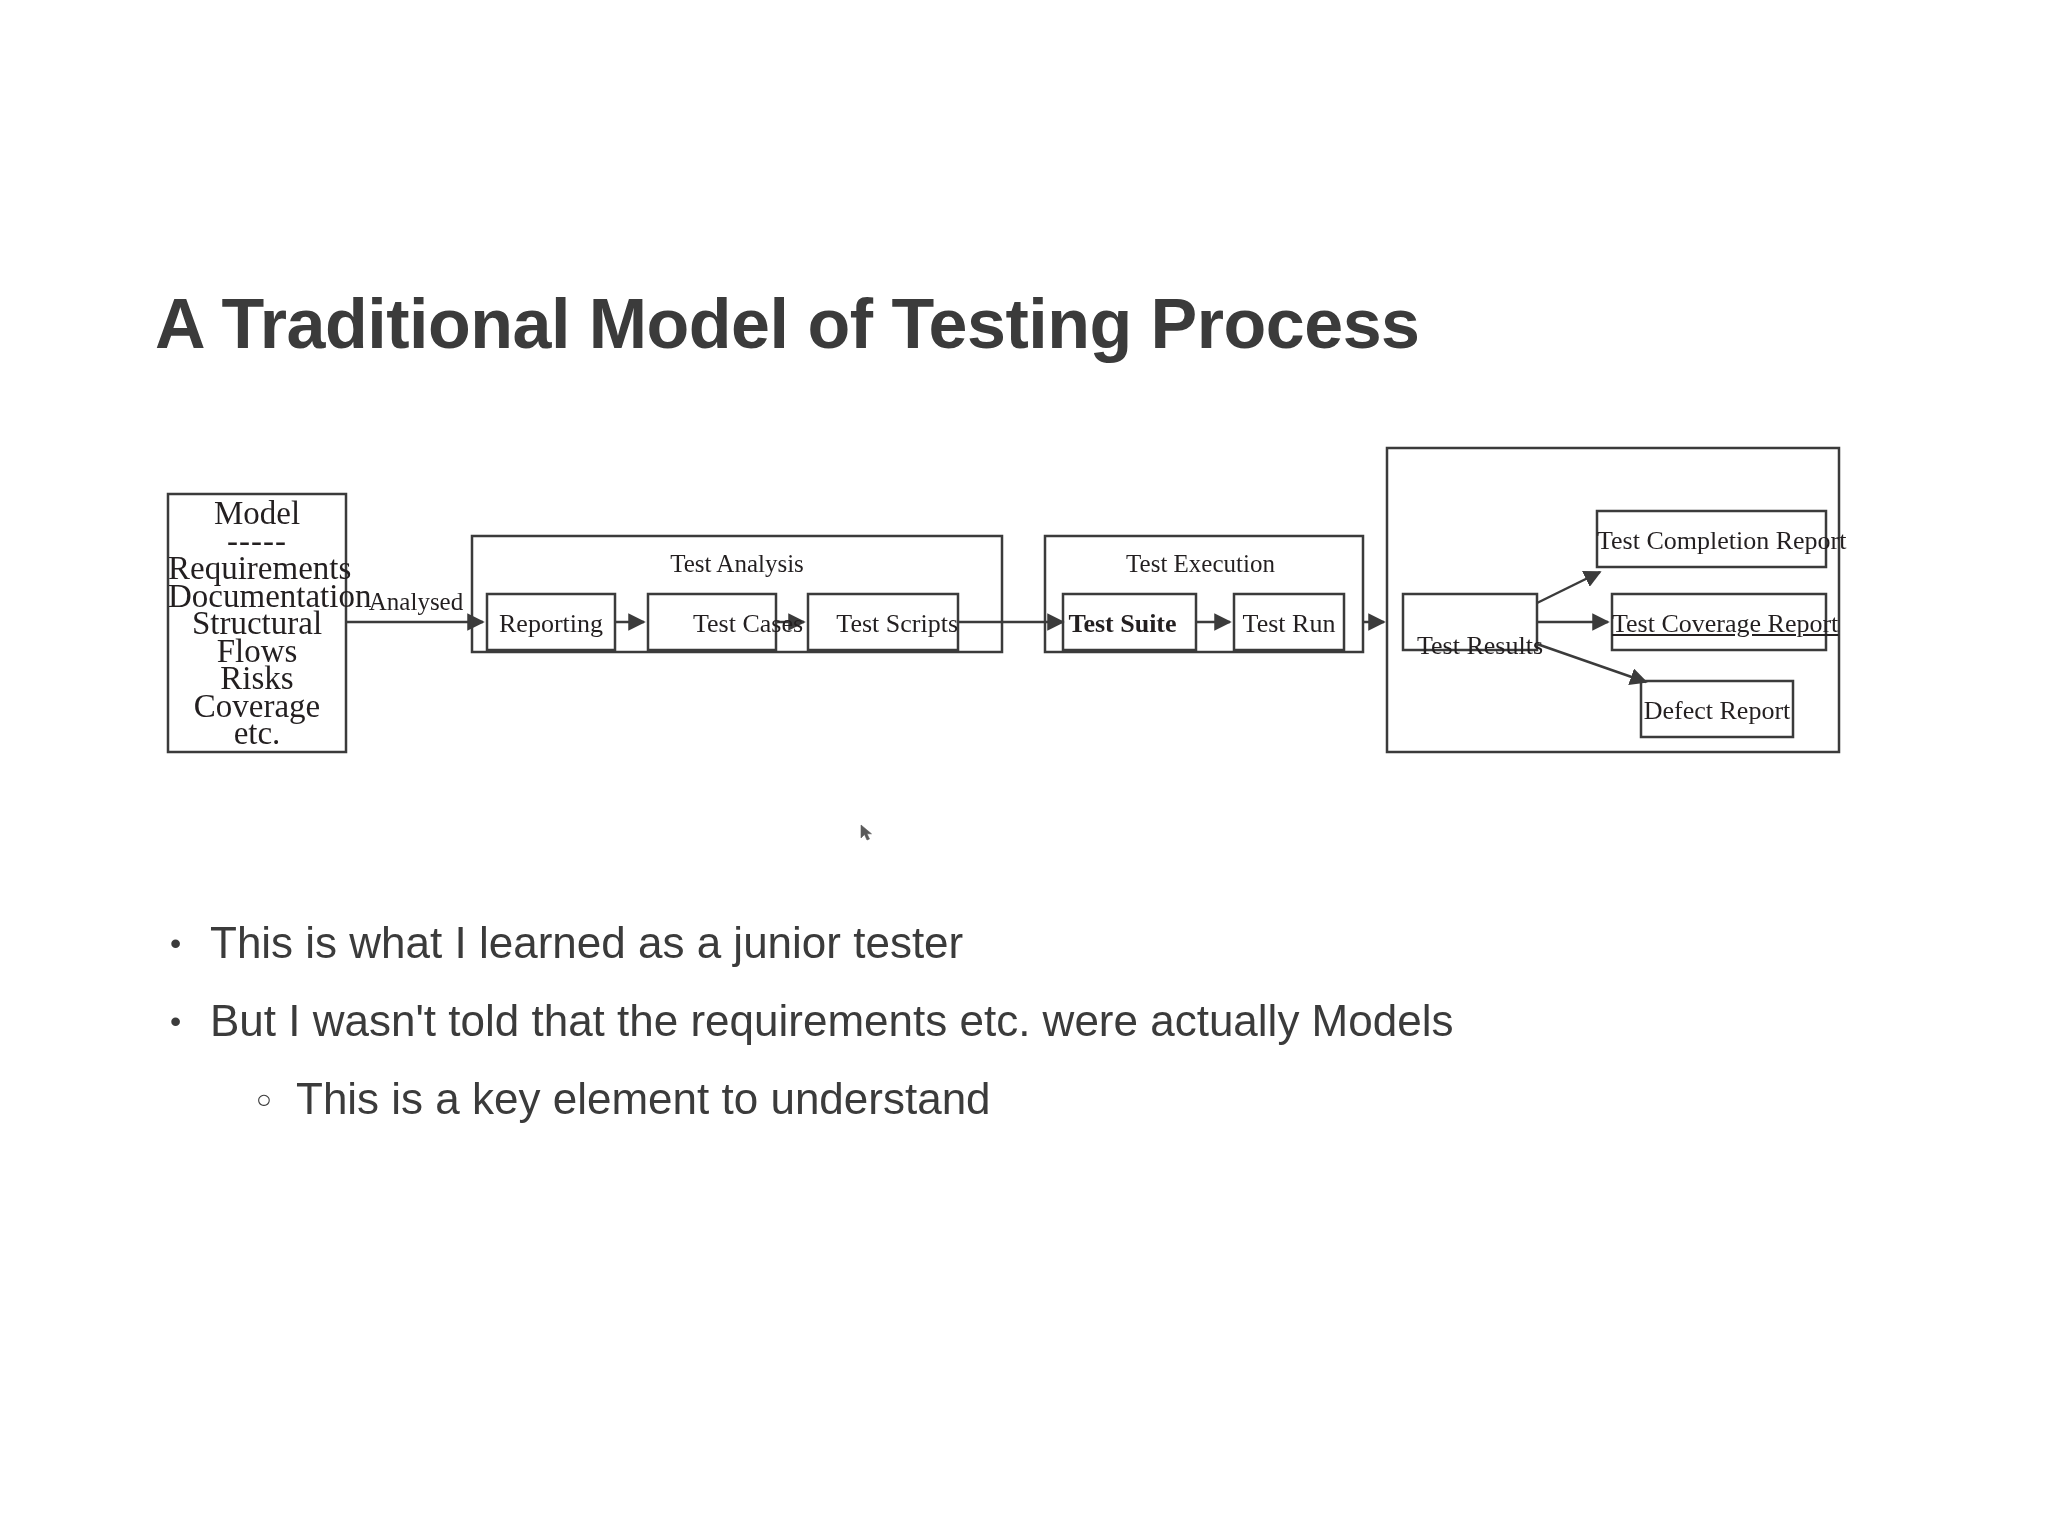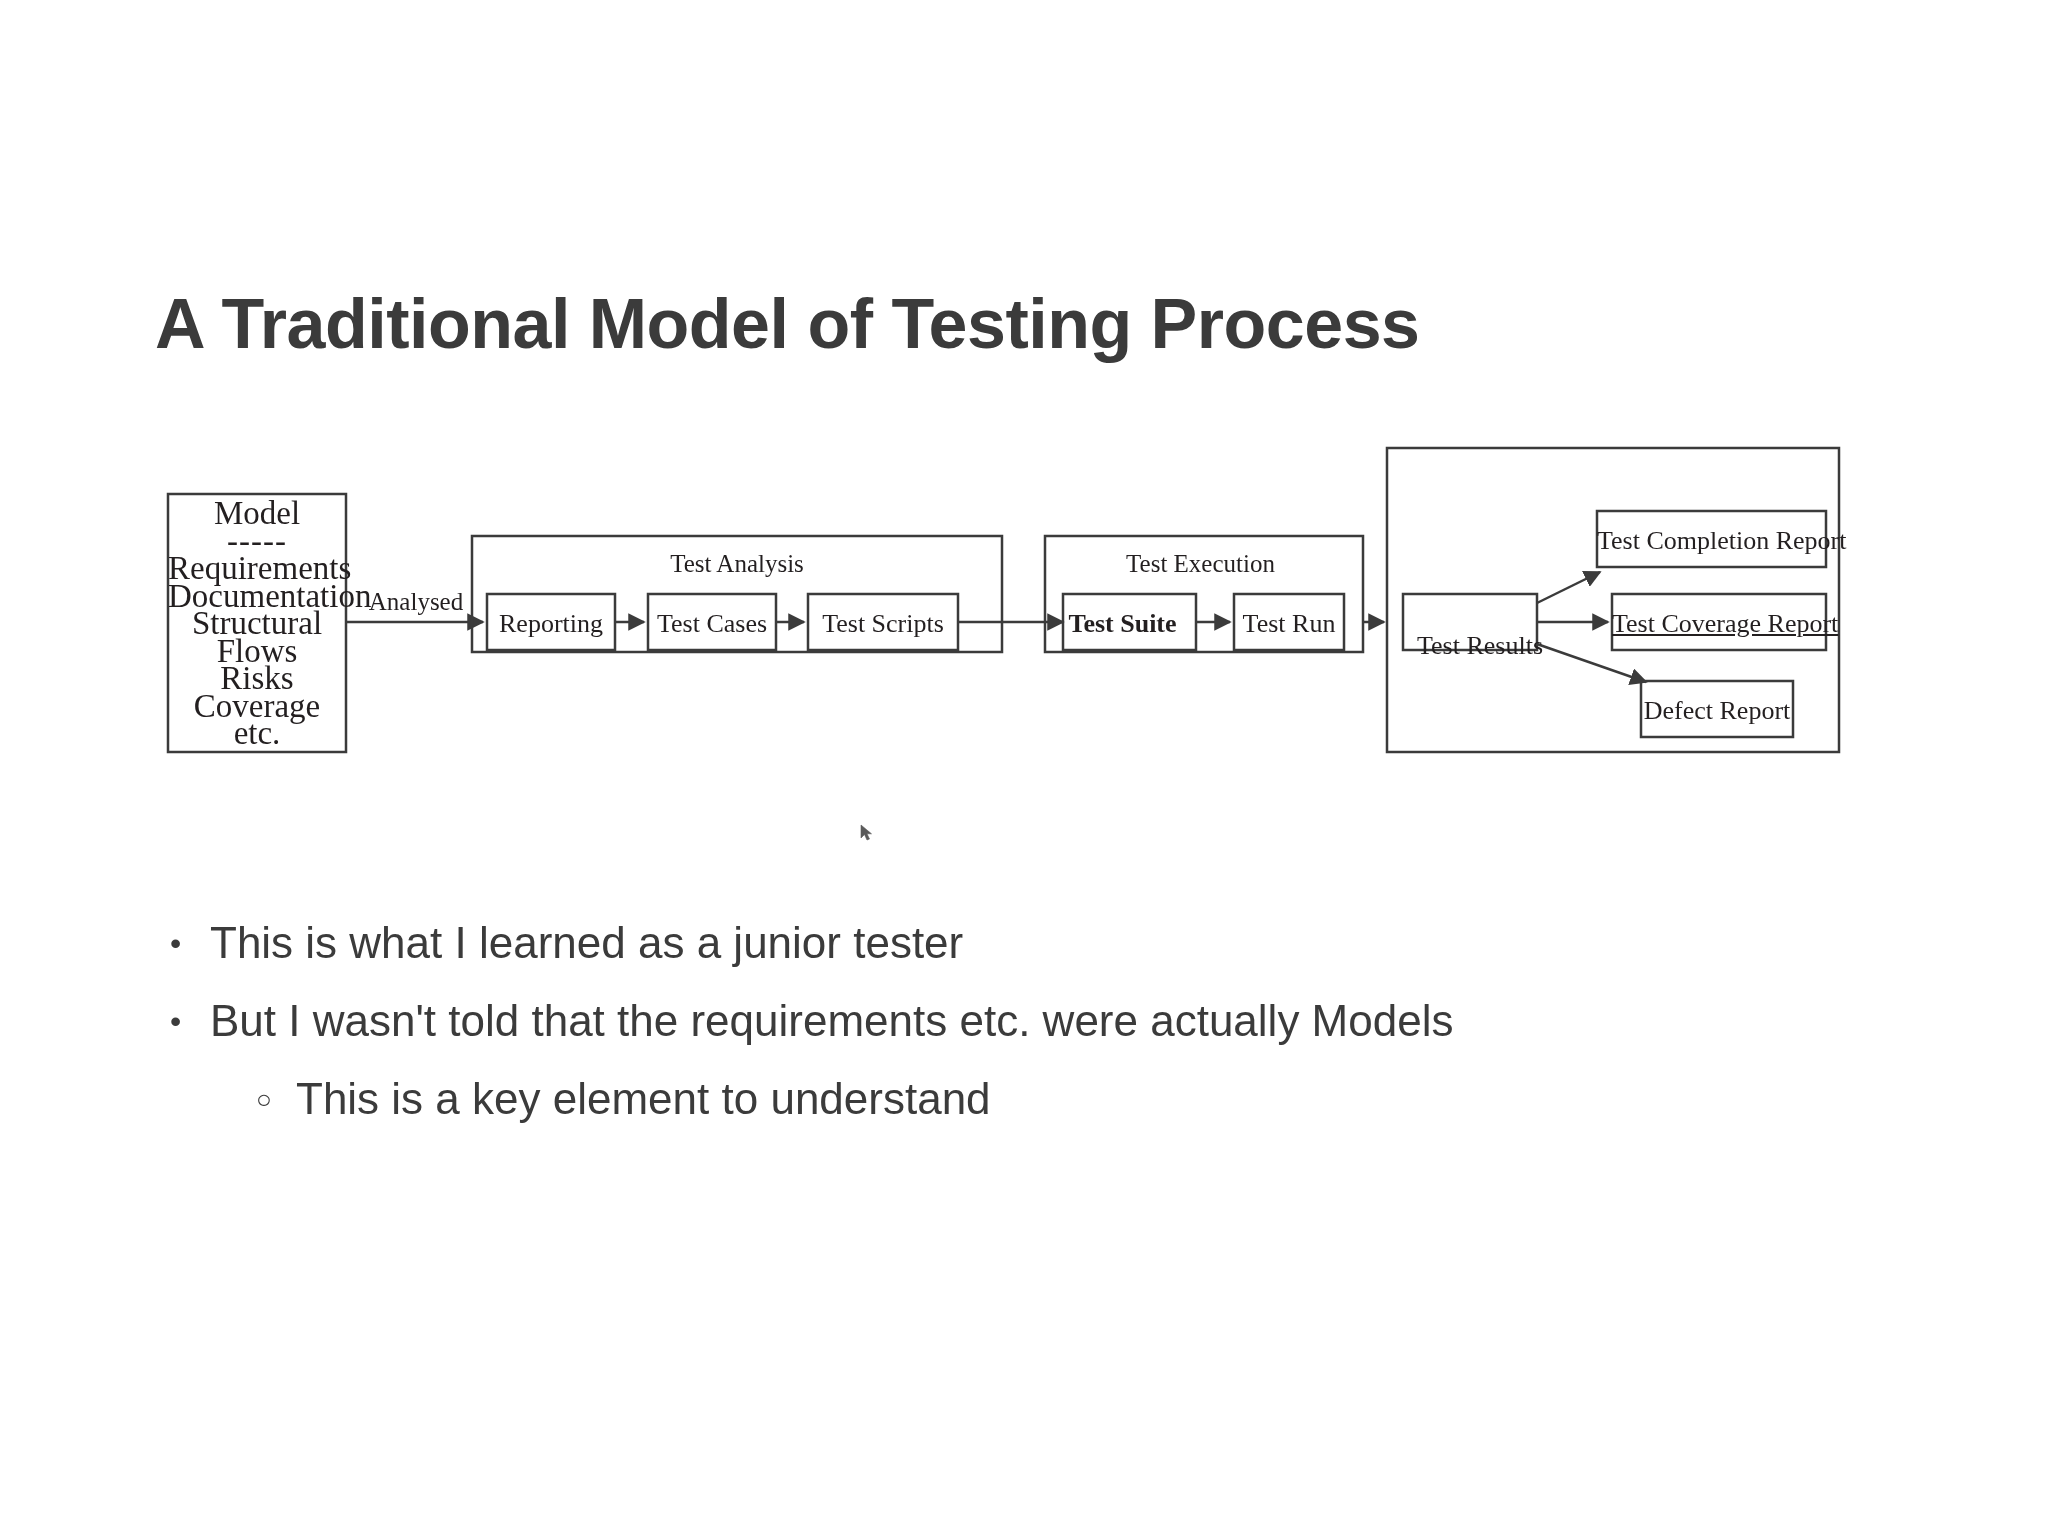--- a/index.html
+++ b/index.html
@@ -202,22 +202,22 @@
     </div>
 
     <div class="dg-label" id="edge-label-analysed" style="left:346px; top:588px; width:140px;">Analysed</div>
 
     <div class="dg-label group-title" style="left:472px; top:550px; width:530px;">Test Analysis</div>
 
     <div class="dg-label group-title" style="left:1045px; top:550px; width:311px;">Test Execution</div>
 
 
     <div class="dg-label node-label" style="left:487px; top:609px; width:128px;">Reporting</div>
-    <div class="dg-label node-label" style="left:648px; top:609px; width:128px;">Test Cases</div>
-    <div class="dg-label node-label" style="left:808px; top:609px; width:150px;">Test Scripts</div>
+    <div class="dg-label node-label" style="left:648px; top:609px; width:128px;padding-left:36px;">Test Cases</div>
+    <div class="dg-label node-label" style="left:808px; top:609px; width:150px;text-align:right;">Test Scripts</div>
 
     <div class="dg-label node-label" style="left:1063px; top:609px; width:119px;font-weight:bold;">Test Suite</div>
     <div class="dg-label node-label" style="left:1234px; top:609px; width:110px;">Test Run</div>
 
     <div class="dg-label node-label" style="left:1403px; top:631px; width:154px;">Test Results</div>
     <div class="dg-label node-label" style="left:1597px; top:526px; width:229px;">Test Completion Report</div>
     <div class="dg-label node-label" style="left:1612px; top:609px; width:214px;text-decoration:underline;">Test Coverage Report</div>
     <div class="dg-label node-label" style="left:1641px; top:696px; width:152px;">Defect Report</div>
   </div>
 

